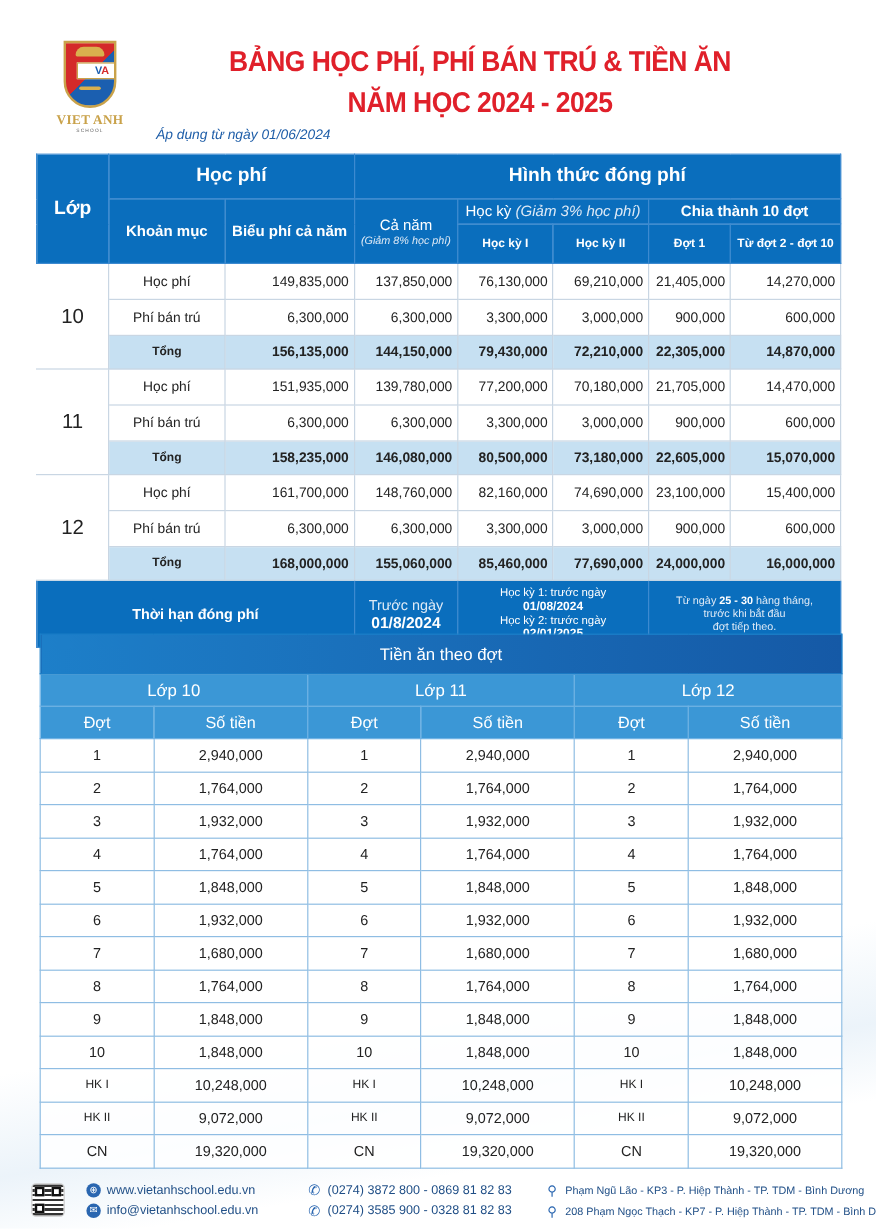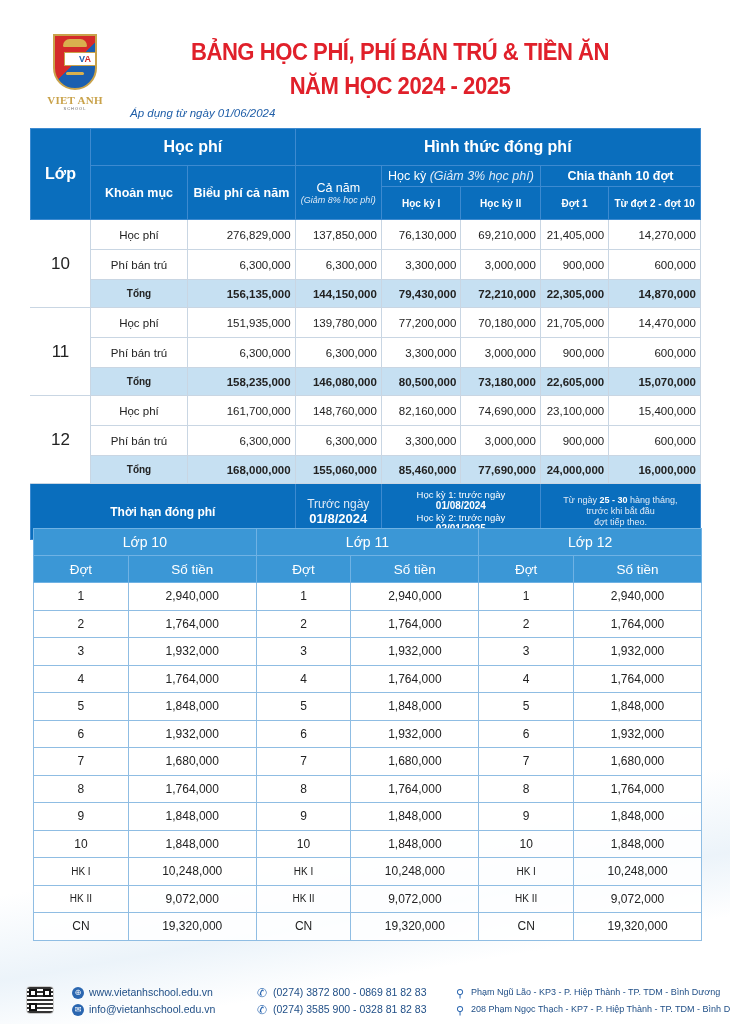--- a/index.html
+++ b/index.html
@@ -112,21 +112,21 @@
       <th>Học kỳ I</th>
       <th>Học kỳ II</th>
       <th>Đợt 1</th>
       <th>Từ đợt 2 - đợt 10</th>
     </tr>
   </thead>
   <tbody id="fee-body">
       <tr>
         <td rowspan="3" class="lop">10</td>
         <td class="item">Học phí</td>
-        <td>276,829,000</td>
+        <td>149,835,000</td>
         <td>137,850,000</td>
         <td>76,130,000</td>
         <td>69,210,000</td>
         <td>21,405,000</td>
         <td>14,270,000</td>
       </tr>
       <tr>
         <td class="item">Phí bán trú</td>
         <td>6,300,000</td>
         <td>6,300,000</td>
@@ -220,20 +220,23 @@
         <span>hàng tháng,</span><br>
         <span>trước khi bắt đầu</span><br>
         <span>đợt tiếp theo.</span>
       </td>
     </tr>
   </tbody>
 </table>
 
 <table class="meal">
   <thead>
+    <tr class="m-title">
+        <th colspan="6">Tiền ăn theo đợt</th>
+      </tr>
     <tr class="m-lop">
       <th colspan="2">Lớp 10</th>
       <th colspan="2">Lớp 11</th>
       <th colspan="2">Lớp 12</th>
     </tr>
     <tr class="m-col">
       <th>Đợt</th>
       <th>Số tiền</th>
       <th>Đợt</th>
       <th>Số tiền</th>

